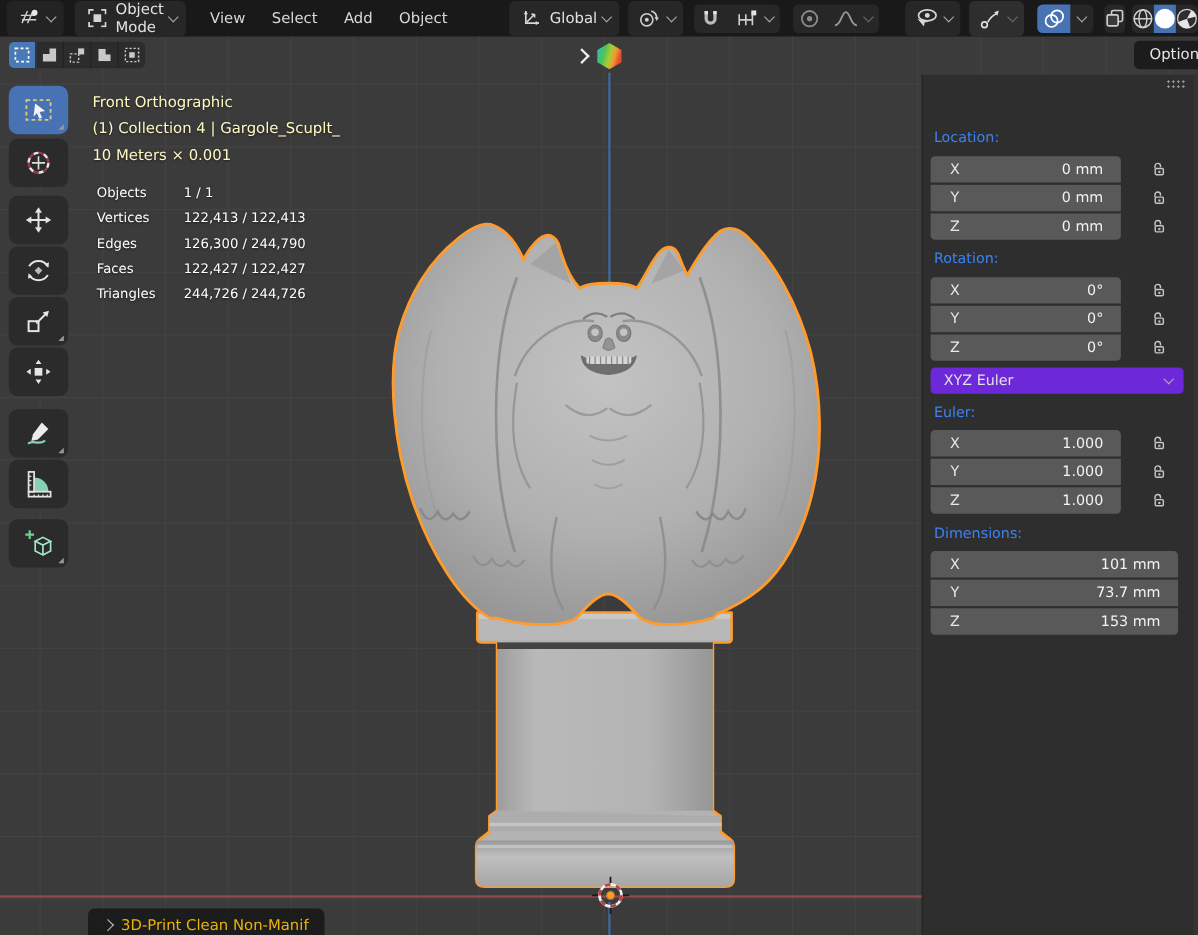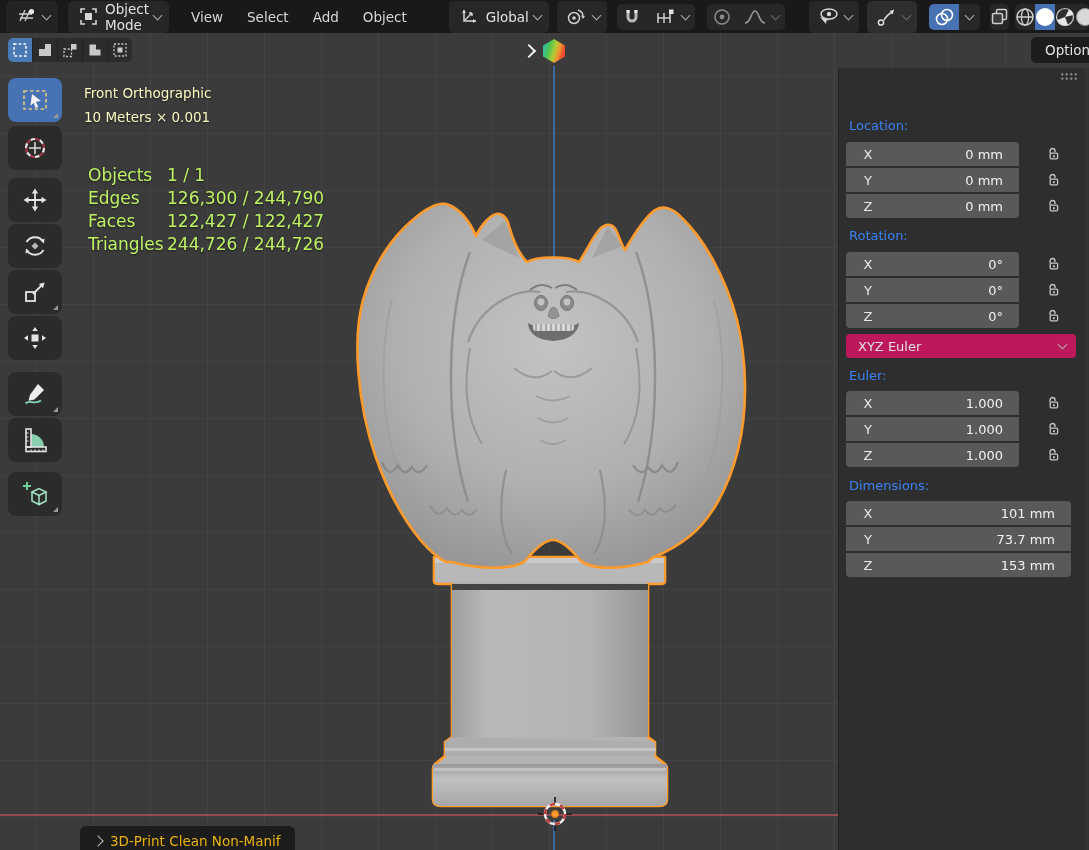--- a/index.html
+++ b/index.html
@@ -55,21 +55,21 @@
   
   .tbtn{position:absolute;left:8px;width:54px;height:44px;background:#2b2b2b;border-radius:8px;
         display:flex;align-items:center;justify-content:center;z-index:6;}
   .tbtn.active{background:#4772b3;}
   .subtri{position:absolute;right:4px;bottom:4px;width:0;height:0;
           border-left:5px solid transparent;border-bottom:5px solid #9a9a9a;}
 
   
   .vinfo{position:absolute;left:84px;top:81px;z-index:5;font-size:13.5px;color:#fef9c3;
          text-shadow:0 1px 2px rgba(0,0,0,.55);line-height:24px;}
-  .vstats{position:absolute;left:88px;top:164px;z-index:5;font-size:17px;color:#bef264;
+  .vstats{position:absolute;left:88px;top:164px;z-index:5;font-size:12px;color:#ffffff;
           text-shadow:0 1px 2px rgba(0,0,0,.55);line-height:23px;}
   .vstats .srow{display:flex;}
   .vstats .slabel{width:79px;}
 
   
   .npanel{position:absolute;left:838px;top:68px;width:251px;height:782px;background:#2e2e2e;
           border-left:1px solid #232323;z-index:8;}
   .npanel .scroll{position:absolute;right:0;top:0;width:5px;height:100%;background:#333;}
   .ptitle-row{position:absolute;left:8px;top:12px;width:235px;height:18px;display:flex;align-items:center;gap:7px;}
   .ptitle{font-size:13.5px;color:#eaeaea;}
@@ -79,21 +79,21 @@
         background-image:radial-gradient(#969696 1.1px,transparent 1.2px);background-size:4.5px 4.5px;}
   .plabel{position:absolute;left:10px;font-size:13px;color:#3b82f6;}
   .prow{position:absolute;left:7px;width:173px;height:24px;background:#595959;display:flex;
         align-items:center;box-sizing:border-box;padding:0 16px 0 0;}
   .prow.first{border-radius:4px 4px 0 0;}
   .prow.last{border-radius:0 0 4px 4px;}
   .prow .axis{width:44px;text-align:center;font-size:13px;color:#e9e9e9;}
   .prow .val{flex:1;text-align:right;font-size:13px;color:#f2f2f2;}
   .prow.wide{width:225px;}
   .lockb{position:absolute;left:205px;width:20px;height:20px;display:flex;align-items:center;justify-content:center;}
-  .euler{position:absolute;left:7px;top:266px;width:230px;height:24px;background:#be185d;border-radius:4px;
+  .euler{position:absolute;left:7px;top:266px;width:230px;height:24px;background:#6d28d9;border-radius:4px;
          display:flex;align-items:center;padding:0 10px 0 12px;box-sizing:border-box;justify-content:center;}
   .euler .val{flex:1;font-size:13px;color:#e2e2e2;}
 
   
   .oppanel{position:absolute;left:80px;top:826px;height:30px;background:rgba(26,26,26,.92);
            border-radius:6px;display:flex;align-items:center;gap:8px;padding:0 14px;z-index:6;}
   .oppanel .txt{font-size:13.5px;color:#eab308;}
   .chev-r-sm{width:7px;height:7px;border-right:1.8px solid #b9b9b9;border-top:1.8px solid #b9b9b9;
              transform:rotate(45deg);}
 
@@ -243,21 +243,21 @@
       <span class="chv"></span>
     </div>
 
     <div style="display:flex;margin-left:10px;">
       <div class="menu-item">View</div>
       <div class="menu-item">Select</div>
       <div class="menu-item">Add</div>
       <div class="menu-item">Object</div>
     </div>
 
-    <div class="pill" style="margin-left:30px;">
+    <div class="pill" style="margin-left:44px;">
       <span class="hicon">
         <svg width="18" height="18" viewBox="0 0 18 18">
           <path d="M4 2 V13 H16" stroke="#d8d8d8" stroke-width="1.5" fill="none"></path>
           <path d="M4 2 L2 5 H6 Z M16 13 L13 11 V15 Z" fill="#d8d8d8"></path>
           <path d="M5 12 L12 5 M12 5 L9 5 M12 5 L12 8" stroke="#d8d8d8" stroke-width="1.4" fill="none"></path>
         </svg>
       </span>
       <span class="htext">Global</span>
       <span class="chv"></span>
     </div>
@@ -492,29 +492,34 @@
     <svg width="28" height="28" viewBox="0 0 28 28">
       <path d="M6 2 V10 M2 6 H10" stroke="#6fcf97" stroke-width="2"></path>
       <polygon points="11,12 18,8.5 25,12 18,15.5" fill="none" stroke="#a5e6c6" stroke-width="1.5"></polygon>
       <path d="M11 12 V21 L18 24.5 V15.5 M25 12 V21 L18 24.5" fill="none" stroke="#a5e6c6" stroke-width="1.5"></path>
     </svg>
     <span class="subtri"></span>
   </div>
 
   <div class="vinfo">
     <div>Front Orthographic</div>
+    <div>(1) Collection 4 | Gargole_Scuplt_</div>
     <div>10 Meters × 0.001</div>
   </div>
 
   <div class="vstats">
     <div class="srow">
       <span class="slabel">Objects</span>
       <span>1 / 1</span>
     </div>
     <div class="srow">
+      <span class="slabel">Vertices</span>
+      <span>122,413 / 122,413</span>
+    </div>
+    <div class="srow">
       <span class="slabel">Edges</span>
       <span>126,300 / 244,790</span>
     </div>
     <div class="srow">
       <span class="slabel">Faces</span>
       <span>122,427 / 122,427</span>
     </div>
     <div class="srow">
       <span class="slabel">Triangles</span>
       <span>244,726 / 244,726</span>

